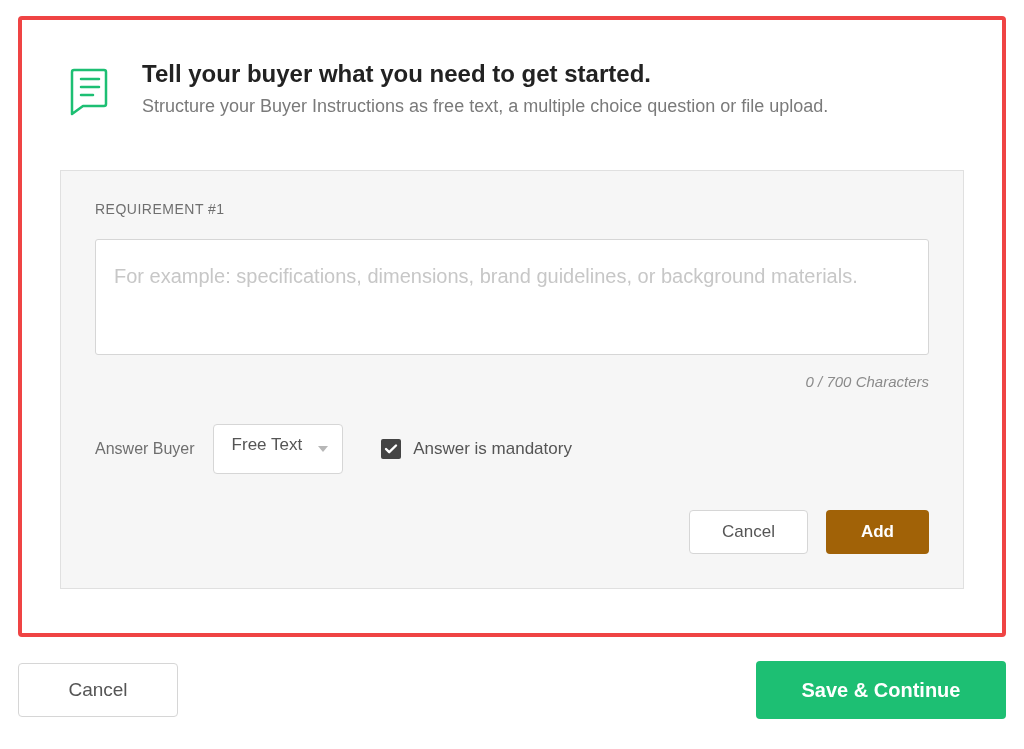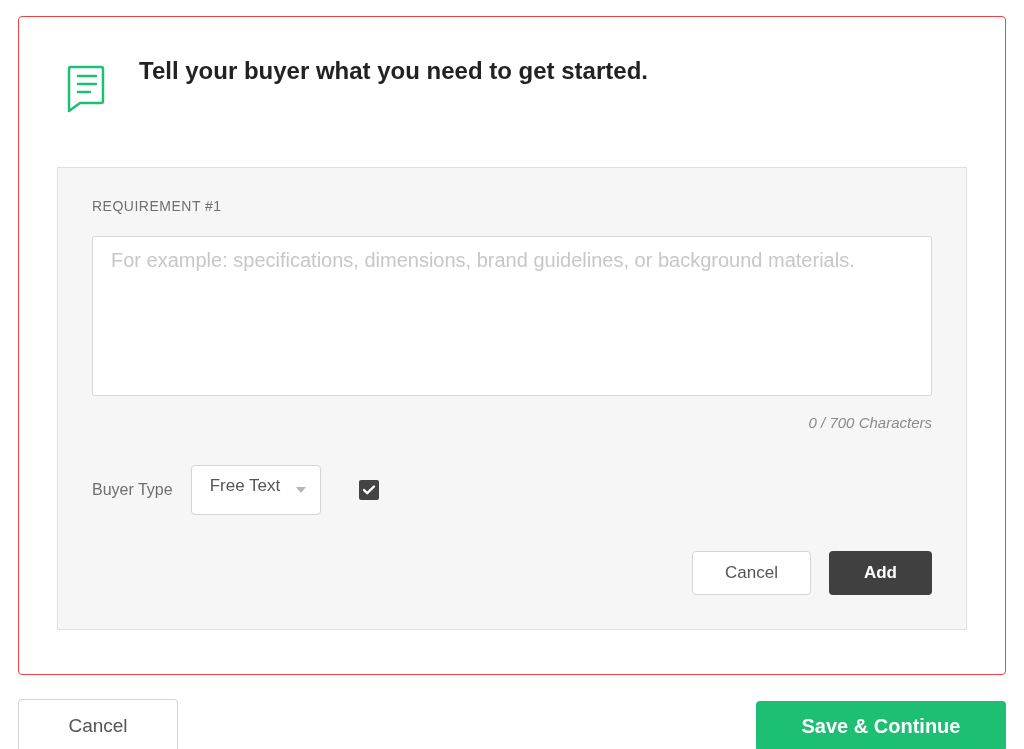--- a/index.html
+++ b/index.html
@@ -5,21 +5,21 @@
   * { box-sizing: border-box; margin: 0; padding: 0; }
   body {
     font-family: -apple-system, BlinkMacSystemFont, "Segoe UI", Helvetica, Arial, sans-serif;
     background: #ffffff;
     width: 1024px;
     height: 749px;
     overflow: hidden;
     color: #333;
   }
   .panel {
-    border: 1px solid #ef4444;
+    border: 4px solid #ef4444;
     border-radius: 4px;
     margin: 16px 18px 0 18px;
     padding: 40px 38px 44px 38px;
   }
   .header-row {
     display: flex;
     align-items: flex-start;
     gap: 24px;
     margin-bottom: 46px;
   }
@@ -46,25 +46,25 @@
   }
   .req-title {
     font-size: 14px;
     letter-spacing: 0.5px;
     color: #6f6f6f;
     margin-bottom: 22px;
     font-weight: 500;
   }
   .req-textarea {
     width: 100%;
-    height: 160px;
+    height: 116px;
     resize: none;
     border: 1px solid #d6d6d6;
     border-radius: 3px;
-    padding: 12px 18px;
+    padding: 25px 18px;
     font-size: 20px;
     font-family: inherit;
     color: #444;
     background: #fff;
     outline: none;
   }
   .req-textarea::placeholder {
     color: #c7c7c7;
   }
   .counter {
@@ -147,21 +147,21 @@
     padding: 0 32px;
     border: 1px solid transparent;
     font-family: inherit;
   }
   .btn-outline {
     background: #fff;
     border: 1px solid #d6d6d6;
     color: #555;
   }
   .btn-primary-sm {
-    background: #404040;
+    background: #a16207;
     color: #fff;
     font-weight: 700;
     padding: 4px 34px;
   }
   .outer-footer {
     display: flex;
     justify-content: space-between;
     align-items: center;
     margin: 24px 18px 0 18px;
   }
@@ -171,21 +171,21 @@
     color: #555;
     height: 54px;
     min-width: 160px;
     font-size: 19px;
     border-radius: 4px;
   }
   .btn-primary-lg {
     background: #1dbf73;
     color: #fff;
     font-weight: 700;
-    height: 50px;
+    height: 58px;
     min-width: 250px;
     font-size: 20px;
     border-radius: 4px;
   }
 </style>
 </head>
 <body>
 
 <div class="panel">
 
@@ -193,44 +193,46 @@
     <div class="doc-icon">
       <svg width="58" height="58" viewBox="0 0 58 58" fill="none">
         <path d="M14 8 h30 a2 2 0 0 1 2 2 v32 a2 2 0 0 1 -2 2 h-21 l-11 8 v-42 a2 2 0 0 1 2 -2 z" stroke="#1dbf73" stroke-width="2.5" fill="none" stroke-linejoin="round"></path>
         <line x1="21" y1="17" x2="39" y2="17" stroke="#1dbf73" stroke-width="2.5" stroke-linecap="round"></line>
         <line x1="21" y1="25" x2="39" y2="25" stroke="#1dbf73" stroke-width="2.5" stroke-linecap="round"></line>
         <line x1="21" y1="33" x2="33" y2="33" stroke="#1dbf73" stroke-width="2.5" stroke-linecap="round"></line>
       </svg>
     </div>
     <div class="header-text">
       <h1>Tell your buyer what you need to get started.</h1>
+      <p>Structure your Buyer Instructions as free text, a multiple choice question or file upload.</p>
     </div>
   </div>
 
   <div class="requirement-card">
     <div class="req-title">REQUIREMENT #1</div>
 
     <textarea class="req-textarea" placeholder="For example: specifications, dimensions, brand guidelines, or background materials." style=""></textarea>
 
     <div class="counter">0 / 700 Characters</div>
 
     <div class="answer-row">
-      <span class="answer-label">Buyer Type</span>
+      <span class="answer-label">Answer Buyer</span>
 
       <div class="select-wrap">
         <span class="select-value">Free Text</span>
         <span class="caret"></span>
       </div>
 
       <label class="checkbox-wrap">
         <span class="checkbox">
           <svg width="14" height="14" viewBox="0 0 14 14">
             <path d="M2 7 l3.2 3.2 L12 3.5" stroke="#fff" stroke-width="2.4" fill="none" stroke-linecap="round" stroke-linejoin="round"></path>
           </svg>
         </span>
+        <span class="checkbox-label">Answer is mandatory</span>
       </label>
     </div>
 
     <div class="inner-footer">
       <button class="btn btn-outline">Cancel</button>
       <button class="btn btn-primary-sm">Add</button>
     </div>
   </div>
 
 </div>

